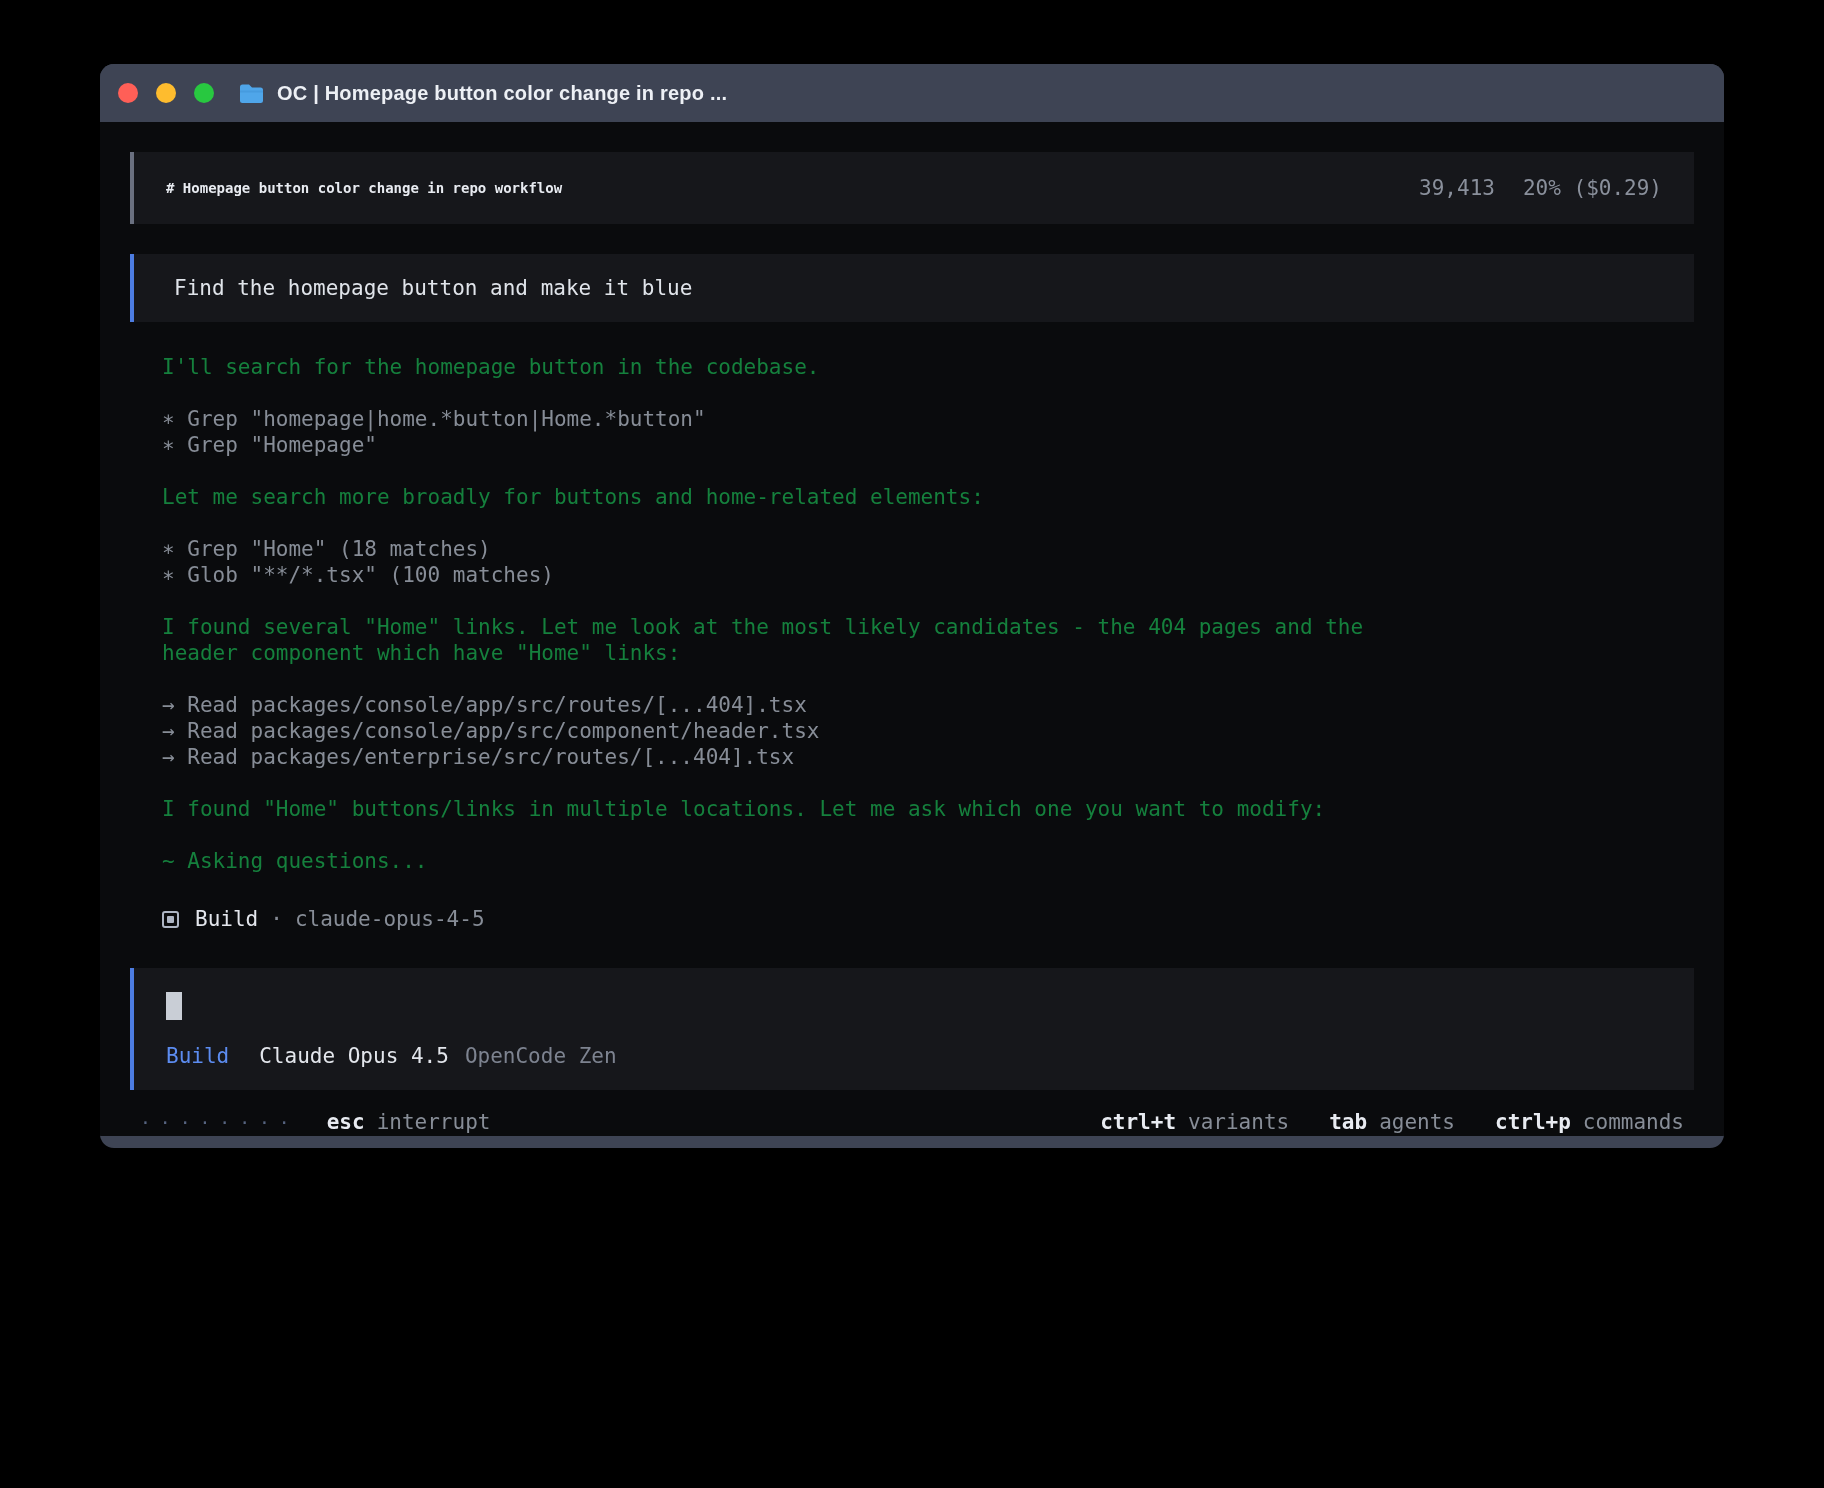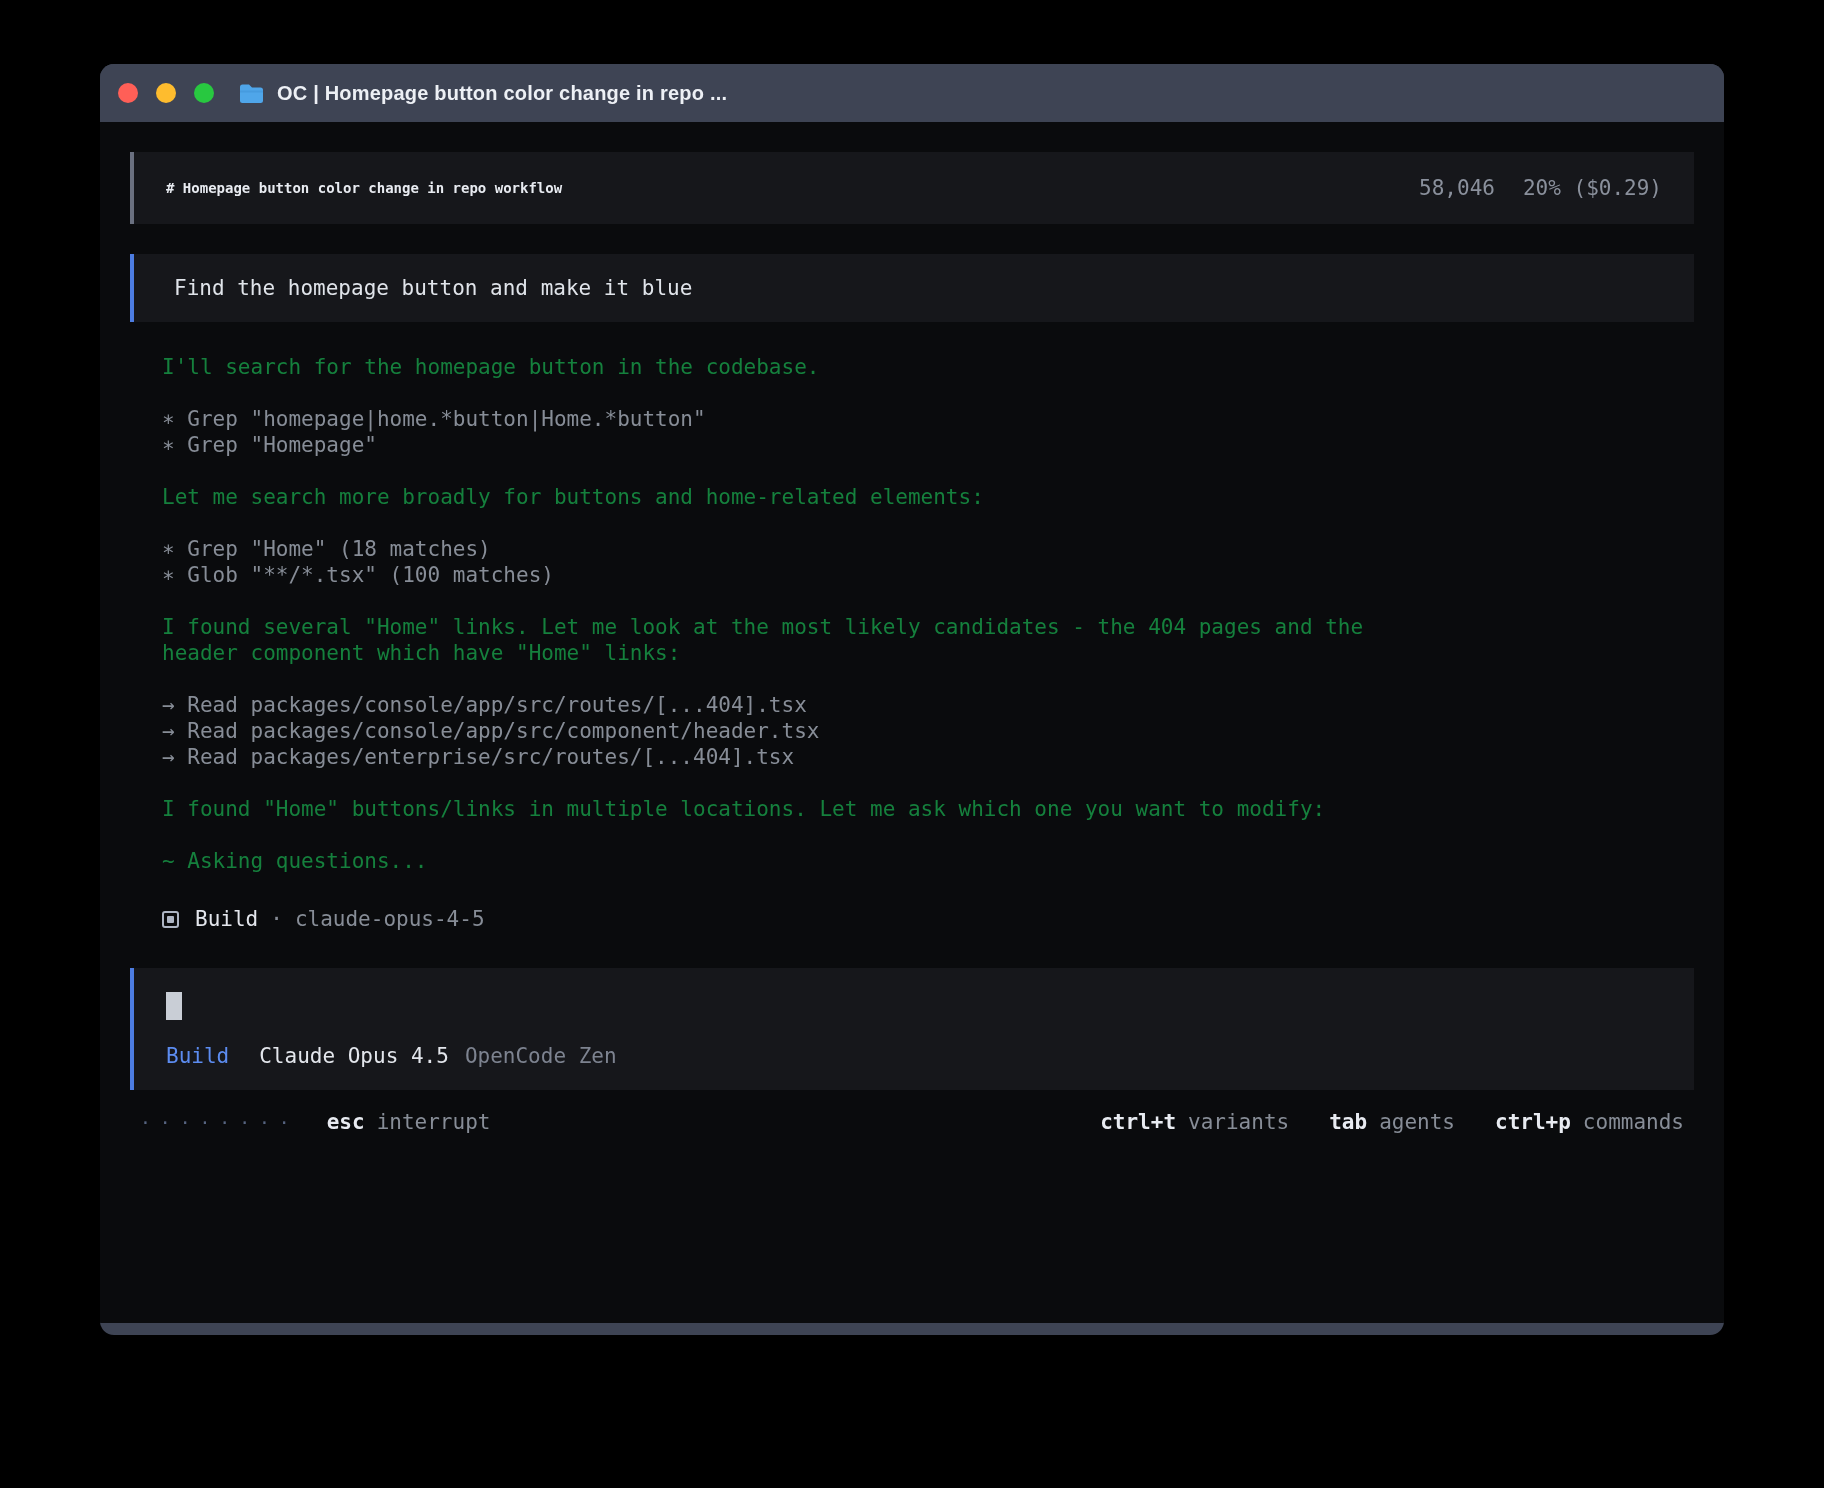--- a/index.html
+++ b/index.html
@@ -2,21 +2,21 @@
 <html><head>
 <meta charset="utf-8">
 <style>
   * { margin:0; padding:0; box-sizing:border-box; }
   html,body { background:#000; }
   body {
     width:1824px; height:1488px; position:relative; overflow:hidden;
     font-family:"DejaVu Sans Mono", monospace;
   }
   .window {
-    position:absolute; left:100px; top:64px; width:1624px; height:1271px;
+    position:absolute; left:100px; top:64px; width:1624px; height:1084px;
     background:#3e4454; border-radius:14px; overflow:hidden;
     display:flex; flex-direction:column;
   }
   .titlebar {
     height:58px; flex:0 0 58px; display:flex; align-items:center;
     padding:0 18px; background:#3e4454;
   }
   .lights { display:flex; gap:18px; align-items:center; }
   .light { width:20px; height:20px; border-radius:50%; display:inline-block; }
   .light.red    { background:#ff5f57; }
@@ -94,21 +94,21 @@
       </span>
       <span class="wtitle">OC | Homepage button color change in repo ...</span>
     </div>
   </div>
 
   <div class="content">
 
     <div class="block session">
       <span class="stitle"># Homepage button color change in repo workflow</span>
       <span class="smeta">
-        <span>58,046</span>
+        <span>39,413</span>
         <span>20% ($0.29)</span>
       </span>
     </div>
 
     <div class="block user">
       <span>Find the homepage button and make it blue</span>
     </div>
 
     <div class="transcript">
 

